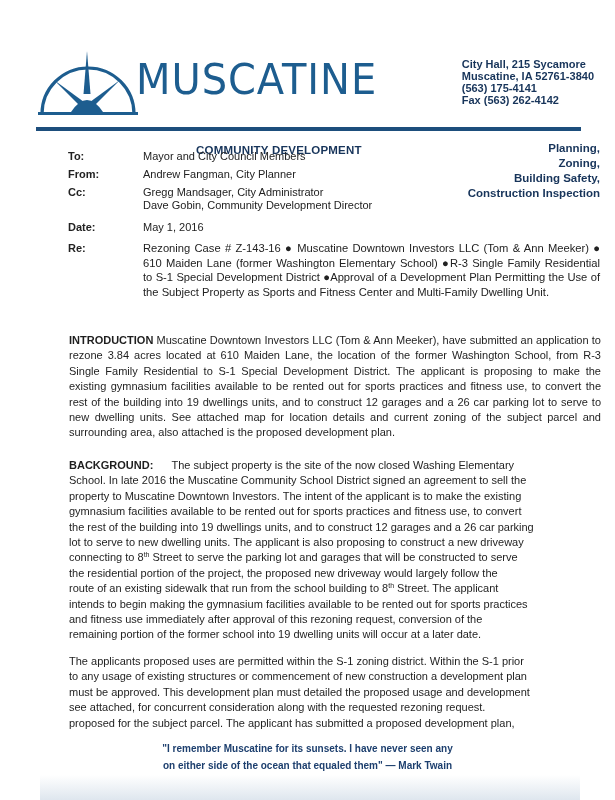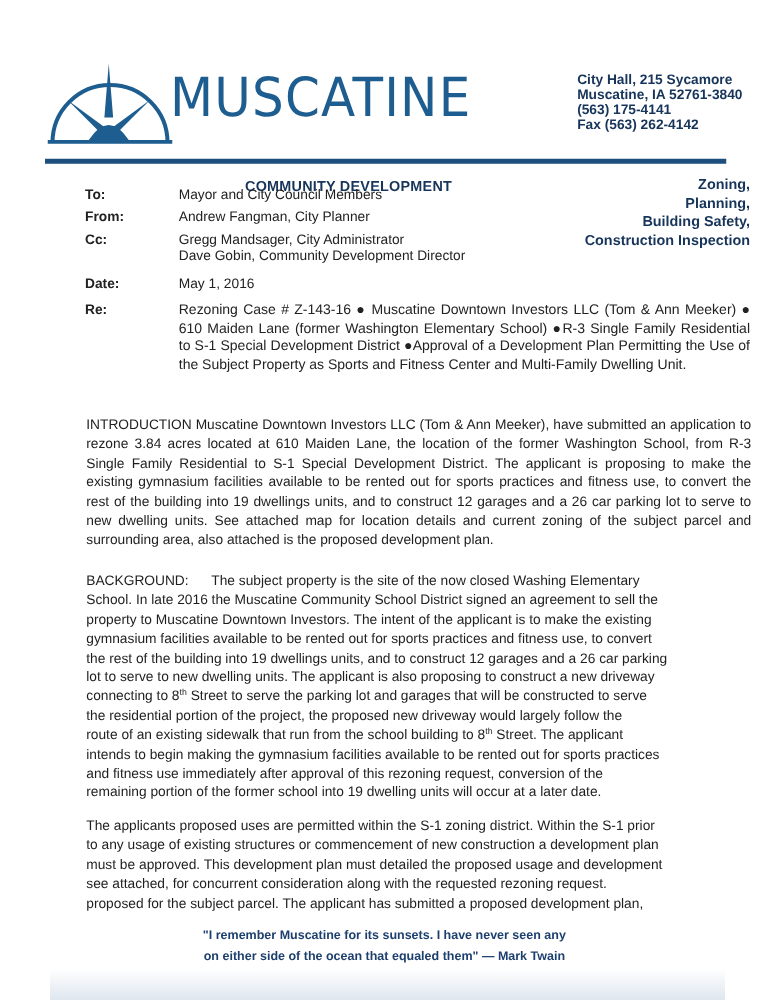--- a/index.html
+++ b/index.html
@@ -50,21 +50,21 @@
       position: absolute; left: 143px; top: 241px; width: 457px;
       font-size: 11.2px; line-height: 14.6px; text-align: justify; color: #222;
     }
 
     
     .para {
       position: absolute; left: 69px; width: 532px;
       font-size: 11px; line-height: 15.4px; color: #1e1e1e;
     }
     .para.j { text-align: justify; }
-    .para b { font-weight: normal; }
+    .para b { font-weight: bold; }
     sup { font-size: 7px; vertical-align: 4px; line-height: 0; }
 
     .quote {
       position: absolute; left: 0; top: 740px; width: 615px;
       text-align: center; color: #1d3f6e;
       font-size: 10px; font-weight: bold; line-height: 17px;
     }
     .shadow {
       position: absolute; left: 40px; top: 775px; width: 540px; height: 25px;
       background: linear-gradient(to bottom, rgba(220,228,236,0) 0%, rgba(214,224,234,0.8) 100%);
@@ -90,22 +90,22 @@
     <div>Muscatine, IA 52761-3840</div>
     <div>(563) 175-4141</div>
     <div>Fax (563) 262-4142</div>
   </div>
 
   <div class="rule"></div>
 
   <div class="dept">COMMUNITY DEVELOPMENT</div>
 
   <div class="services">
+    <div>Planning,</div>
     <div>Zoning,</div>
-    <div>Planning,</div>
     <div>Building Safety,</div>
     <div>Construction Inspection</div>
 
   </div>
 
   <div class="memo" style="top:149px;">
     <span class="lbl">To:</span>
     <span class="val">Mayor and City Council Members</span>
   </div>
   <div class="memo" style="top:167px;">

